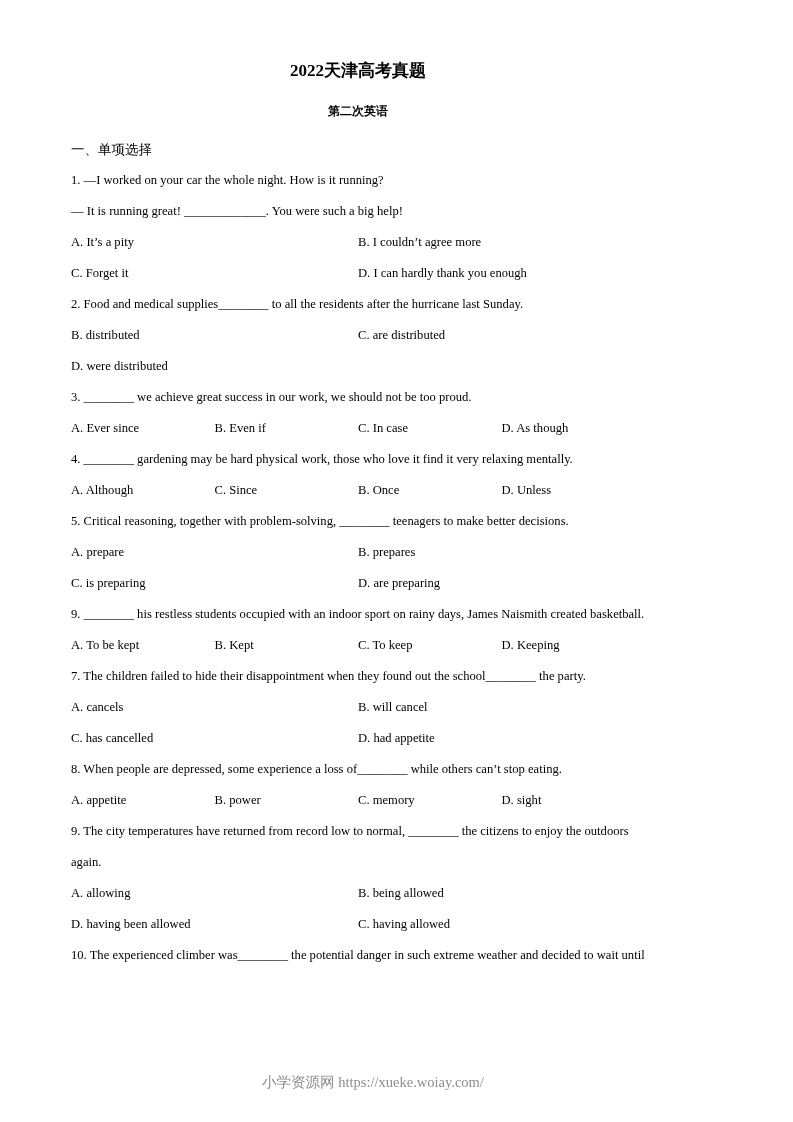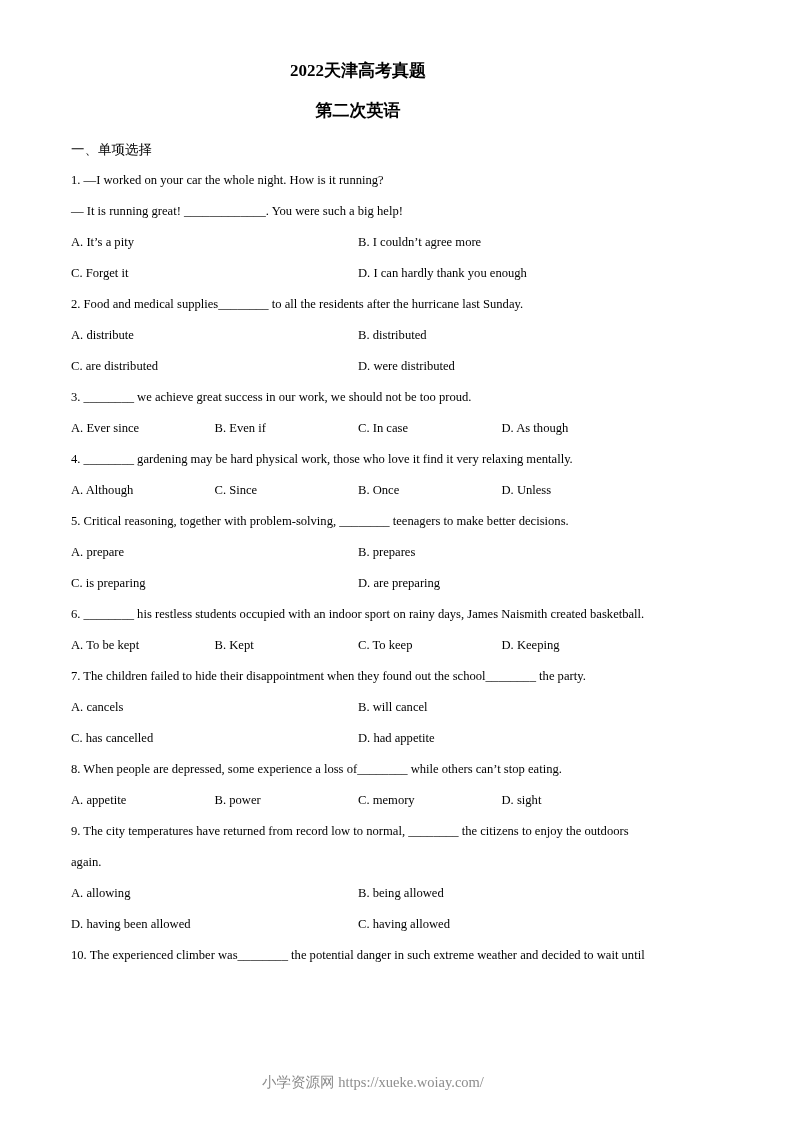--- a/index.html
+++ b/index.html
@@ -17,21 +17,21 @@
   .title {
     margin: 0 0 14px 0;
     text-align: center;
     font-size: 17px;
     font-weight: bold;
     line-height: 26px;
   }
   .subtitle {
     margin: 0 0 10px 0;
     text-align: center;
-    font-size: 17px;
+    font-size: 12px;
     font-weight: bold;
     line-height: 26px;
   }
   .section-heading {
     font-weight: normal;
     font-size: 13.5px;
     line-height: 31px;
     margin: 0;
   }
   .line {
@@ -75,21 +75,20 @@
       <p class="line">1. —I worked on your car the whole night. How is it running?</p>
       <p class="line">— It is running great! _____________. You were such a big help!</p>
       <div class="opts cols-2">
         <p class="opt">A. It’s a pity</p>
         <p class="opt">B. I couldn’t agree more</p>
         <p class="opt">C. Forget it</p>
         <p class="opt">D. I can hardly thank you enough</p>
       </div>
       <p class="line">2. Food and medical supplies________ to all the residents after the hurricane last Sunday.</p>
       <div class="opts cols-2">
-        <p class="opt">A. distribute</p>
         <p class="opt">B. distributed</p>
         <p class="opt">C. are distributed</p>
         <p class="opt">D. were distributed</p>
       </div>
       <p class="line">3. ________ we achieve great success in our work, we should not be too proud.</p>
       <div class="opts cols-4">
         <p class="opt">A. Ever since</p>
         <p class="opt">B. Even if</p>
         <p class="opt">C. In case</p>
         <p class="opt">D. As though</p>
@@ -101,21 +100,21 @@
         <p class="opt">B. Once</p>
         <p class="opt">D. Unless</p>
       </div>
       <p class="line">5. Critical reasoning, together with problem-solving, ________ teenagers to make better decisions.</p>
       <div class="opts cols-2">
         <p class="opt">A. prepare</p>
         <p class="opt">B. prepares</p>
         <p class="opt">C. is preparing</p>
         <p class="opt">D. are preparing</p>
       </div>
-      <p class="line">6. ________ his restless students occupied with an indoor sport on rainy days, James Naismith created basketball.</p>
+      <p class="line">9. ________ his restless students occupied with an indoor sport on rainy days, James Naismith created basketball.</p>
       <div class="opts cols-4">
         <p class="opt">A. To be kept</p>
         <p class="opt">B. Kept</p>
         <p class="opt">C. To keep</p>
         <p class="opt">D. Keeping</p>
       </div>
       <p class="line">7. The children failed to hide their disappointment when they found out the school________ the party.</p>
       <div class="opts cols-2">
         <p class="opt">A. cancels</p>
         <p class="opt">B. will cancel</p>

